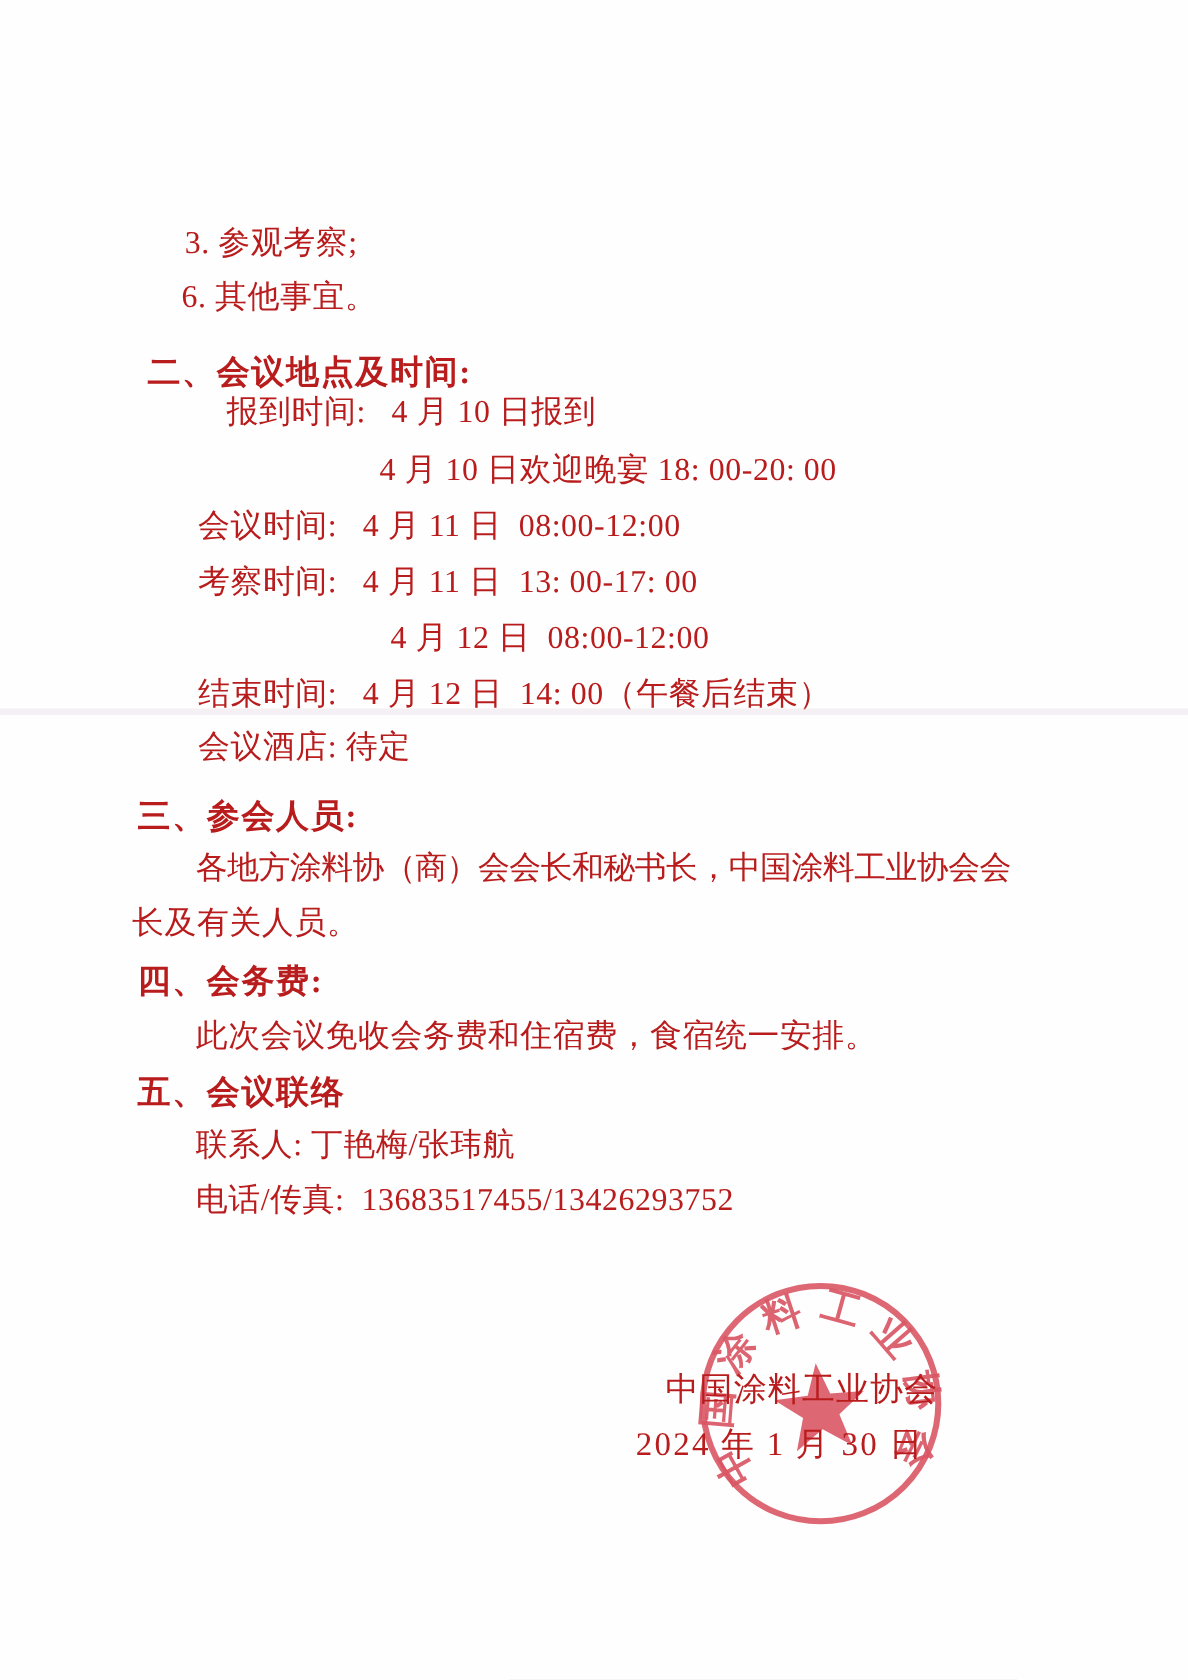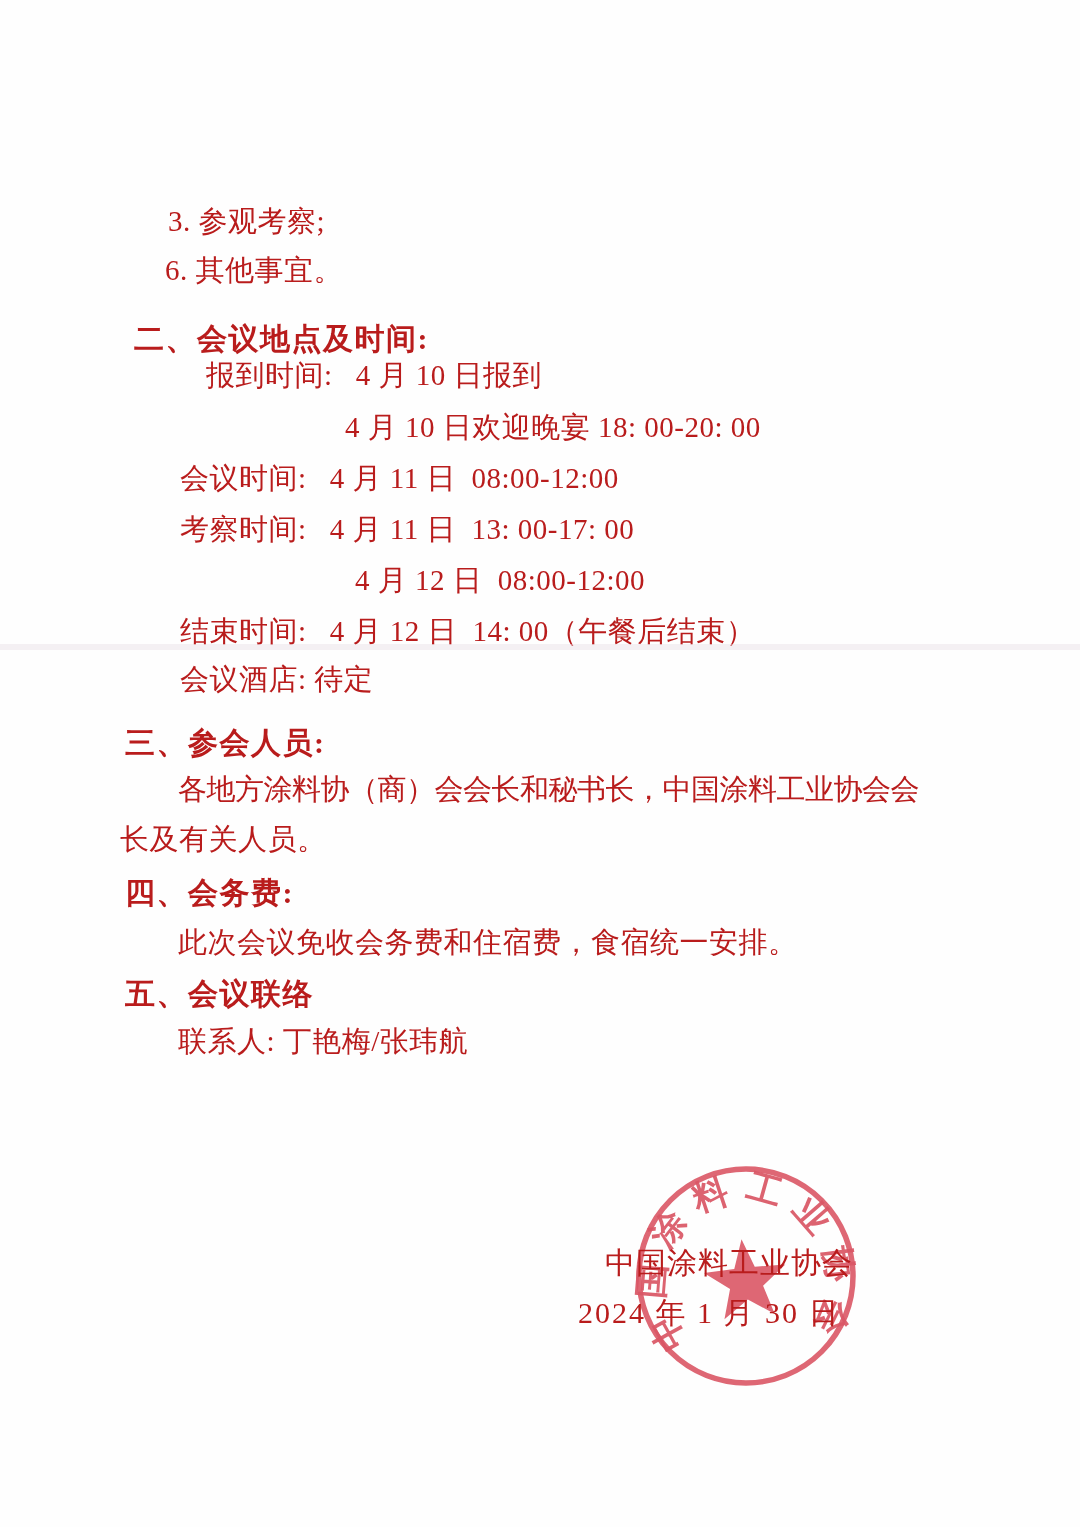--- a/index.html
+++ b/index.html
@@ -80,20 +80,21 @@
   <div class="line" style="left:120px;top:824px;">长及有关人员。</div>
 
   <div class="line heading" style="left:125px;top:876px;text-align:center;">四、会务费:</div>
 
   <div class="line" style="left:178px;top:927px;">此次会议免收会务费和住宿费，食宿统一安排。</div>
 
   <div class="line heading" style="left:125px;top:977px;">五、会议联络</div>
 
   <div class="line" style="left:178px;top:1026px;">联系人: 丁艳梅/张玮航</div>
 
+  <div class="line" style="left:178px;top:1076px;">电话/传真:  13683517455/13426293752</div>
 
   <div class="seal">
     <svg width="236" height="236" viewBox="0 0 236 236">
       <defs>
         <path id="sealArc" d="M 65.3 186.8 A 82 82 0 1 1 170.7 186.8" fill="none"></path>
       </defs>
       <circle cx="118" cy="118" r="107" fill="none" stroke="#d53f50" stroke-width="5.5" opacity="0.9"></circle>
       <polygon points="118,81 107.7,109.8 77.1,110.7 101.4,129.4 92.7,158.8 118,141.5 143.3,158.8 134.6,129.4 158.9,110.7 128.3,109.8" fill="#d53f50" opacity="0.9" transform="rotate(-6 118 124)"></polygon>
       <text font-size="35" font-weight="bold" fill="#d53f50" opacity="0.92" letter-spacing="13" font-family="Liberation Serif, DejaVu Serif, serif">
         <textPath href="#sealArc" startOffset="6">中国涂料工业协会</textPath>

